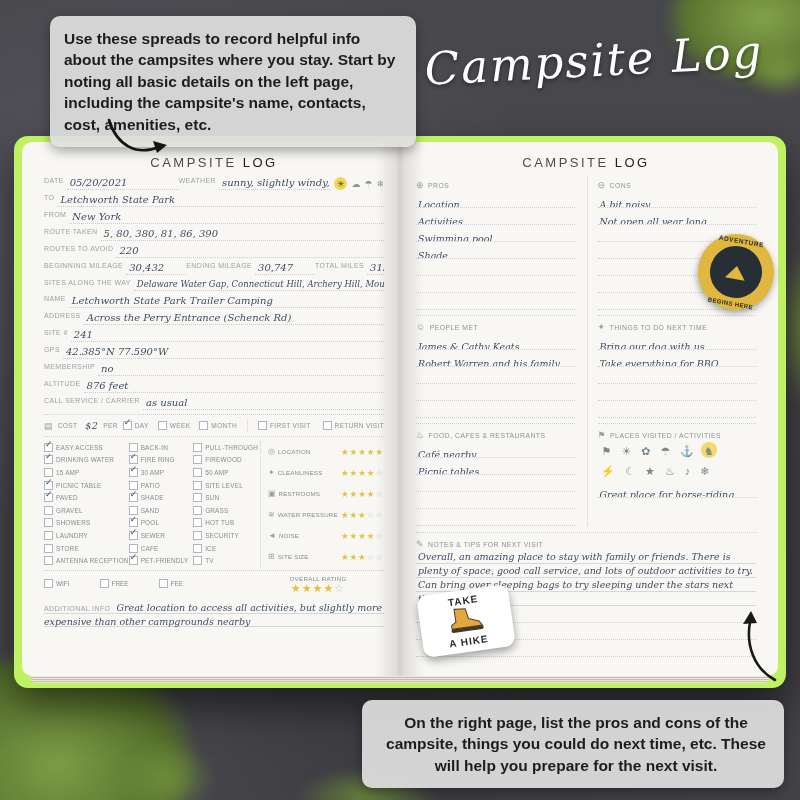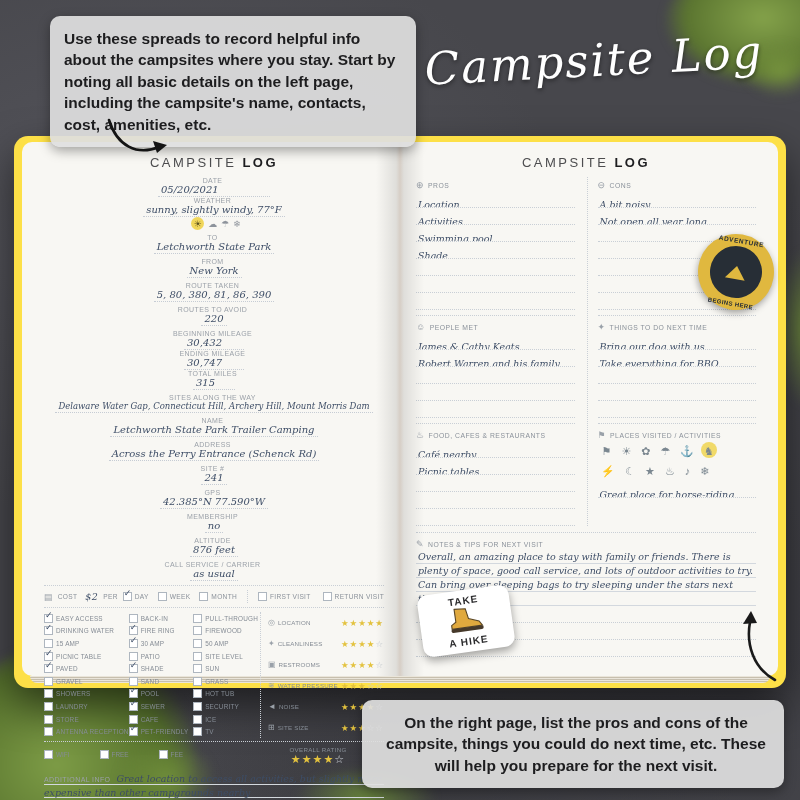--- a/index.html
+++ b/index.html
@@ -29,33 +29,33 @@
   .callout-top{left:6px;top:16px;width:338px;margin-left:44px;}
   .callout-bottom{right:16px;bottom:12px;width:388px;text-align:center;padding-left:20px;}
 
   .big-title{
     position:absolute;left:424px;top:34px;width:340px;z-index:30;text-align:center;
     font-family:"DejaVu Serif",serif;font-style:italic;font-size:45px;color:#ffffff;
     transform:rotate(-3deg);letter-spacing:2px;text-shadow:0 2px 4px rgba(0,0,0,.45);
   }
 
   .notebook{position:absolute;left:14px;top:136px;width:772px;height:552px;z-index:10;
-    background:#fde047;border-radius:14px;box-shadow:0 18px 40px rgba(0,0,0,.55);}
+    background:#bef264;border-radius:14px;box-shadow:0 18px 40px rgba(0,0,0,.55);}
   .page-stack{position:absolute;left:16px;right:16px;bottom:5px;height:7px;border-radius:0 0 8px 8px;
     background:repeating-linear-gradient(to bottom,#eae5da 0 1px,#c7bfae 1px 2px);}
   .pages{position:absolute;left:8px;right:8px;top:6px;bottom:12px;background:#f8f7f3;border-radius:10px;display:flex;}
   .spine{position:absolute;left:50%;top:6px;bottom:12px;width:48px;transform:translateX(-50%);z-index:12;pointer-events:none;
     background:linear-gradient(90deg,rgba(0,0,0,0),rgba(0,0,0,.10) 42%,rgba(95,60,35,.22) 50%,rgba(0,0,0,.10) 58%,rgba(0,0,0,0));}
   .page{width:50%;box-sizing:border-box;padding:13px 16px 8px 22px;position:relative;}
   .page.right{padding:13px 22px 8px 16px;}
 
   .pg-head{display:flex;justify-content:center;gap:6px;font-size:13px;letter-spacing:2.5px;color:#4d4d4f;margin-bottom:7px;}
-  .pg-head .b{font-weight:bold;color:#1e1e20;}
-
-  .fr{display:flex;align-items:center;margin-bottom:4px;flex-direction:column;}
+  .pg-head .b{font-weight:normal;color:#1e1e20;}
+
+  .fr{display:flex;align-items:flex-start;margin-bottom:4px;}
   .fl{font-size:7px;color:#9ba1a9;letter-spacing:.4px;white-space:nowrap;padding-right:3px;}
   .fv{font-family:"DejaVu Serif",serif;font-style:italic;font-size:10px;color:#3d4d66;
       border-bottom:1px dotted #c6ccd4;padding:0 3px 1px;white-space:nowrap;overflow:hidden;}
   .grow{flex:1;}
   .w110{width:106px;} .w55{width:54px;} .w40{width:36px;}
   .small .fv{font-size:8.5px;}
 
   .wx{display:flex;gap:4px;align-items:center;margin-left:4px;font-size:9px;color:#8d939b;}
   .wx .hl{background:#f0d65a;border-radius:50%;width:13px;height:13px;display:inline-flex;align-items:center;justify-content:center;color:#5d5320;}
 

